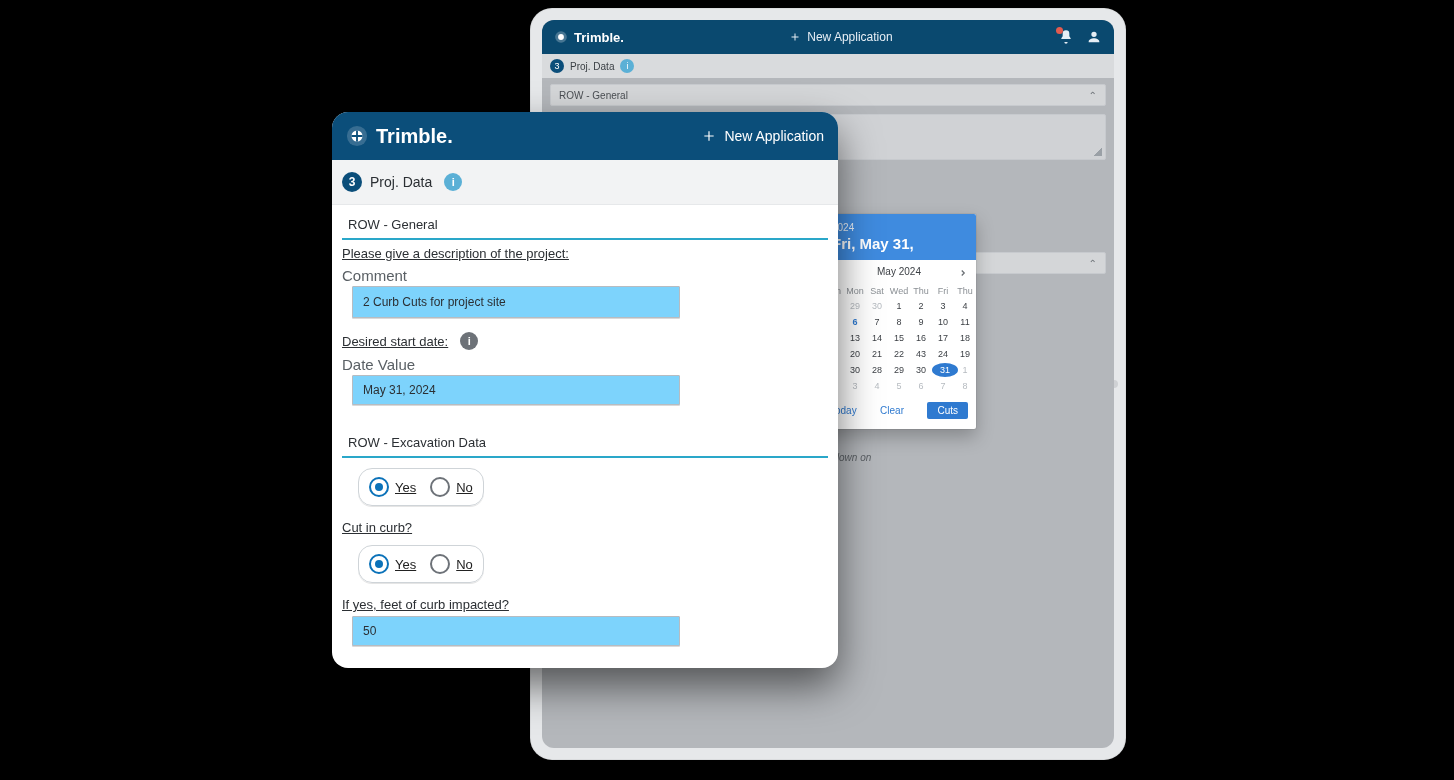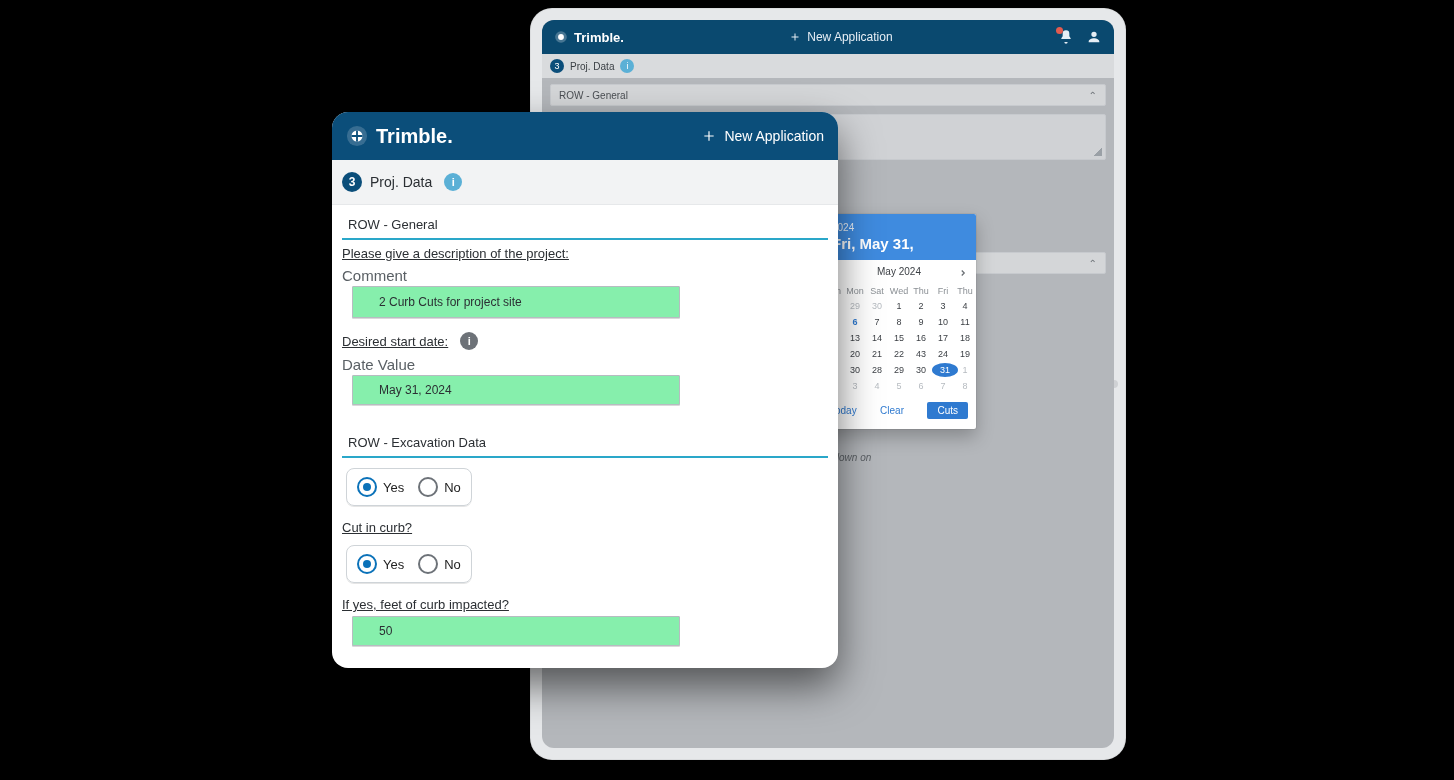--- a/index.html
+++ b/index.html
@@ -206,38 +206,39 @@
     margin:0 0 4px 0;
   }
 
   .field-label{font-size:13px;color:#2b2f33;margin:6px 0 4px 0;text-decoration:underline;}
   .sub-label{font-size:15px;color:var(--muted);margin:6px 0 2px 0;}
 
   .text-input, .textarea-input{
     display:block;
     width:328px;
     margin-left:10px;
-    padding:7px 26px;
+    padding:7px 10px;
     font-size:12px;
     color:#2b2f33;
-    background:#86efac;
+    background:#7dd3fc;
     border:1px solid var(--border);
     border-radius:1px;
     box-shadow:0 1px 0 rgba(0,0,0,.15);
     box-sizing:border-box;
   }
   .textarea-input{height:32px;}
 
   .inline-row{display:flex;align-items:center;gap:8px;margin-top:14px;}
 
   .radio-group{
     display:inline-flex;align-items:center;gap:14px;
     border:1px solid var(--light-border);
-    padding:8px 10px;margin:6px 0 8px 4px;border-radius:8px;
+    padding:8px 10px;margin:6px 0 8px 16px;border-radius:14px;
     box-shadow:0 1px 0 rgba(0,0,0,.1);
+    text-decoration:underline;
   }
   .radio{
     display:inline-flex;align-items:center;gap:6px;font-size:13px;
   }
   .radio .ring{
     width:16px;height:16px;border:2px solid var(--radio-ring);border-radius:50%;
     display:inline-flex;align-items:center;justify-content:center;
   }
   .radio .ring.off{border-color:#6d7278;}
   .radio .dot{width:8px;height:8px;border-radius:50%;background:var(--radio-ring);}

